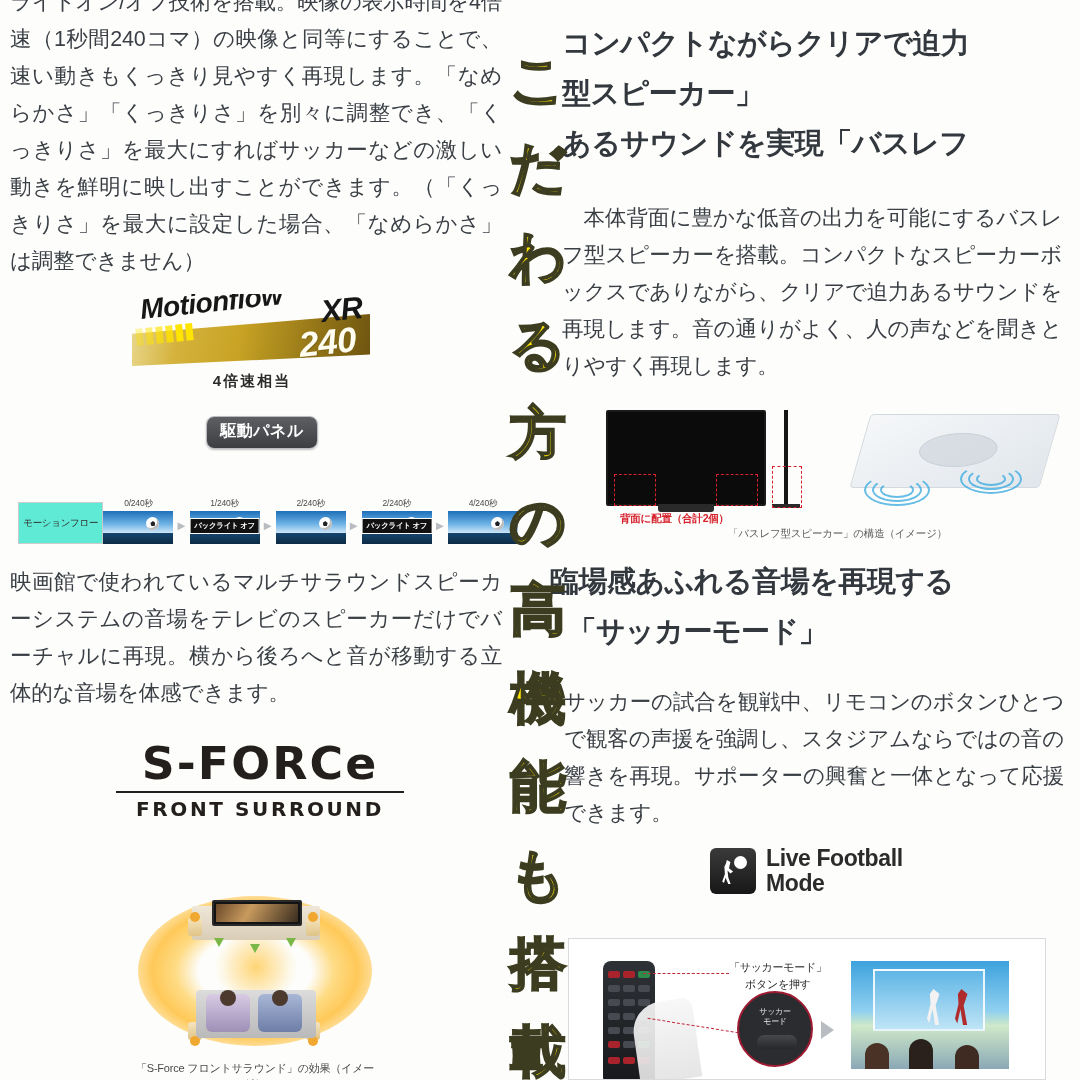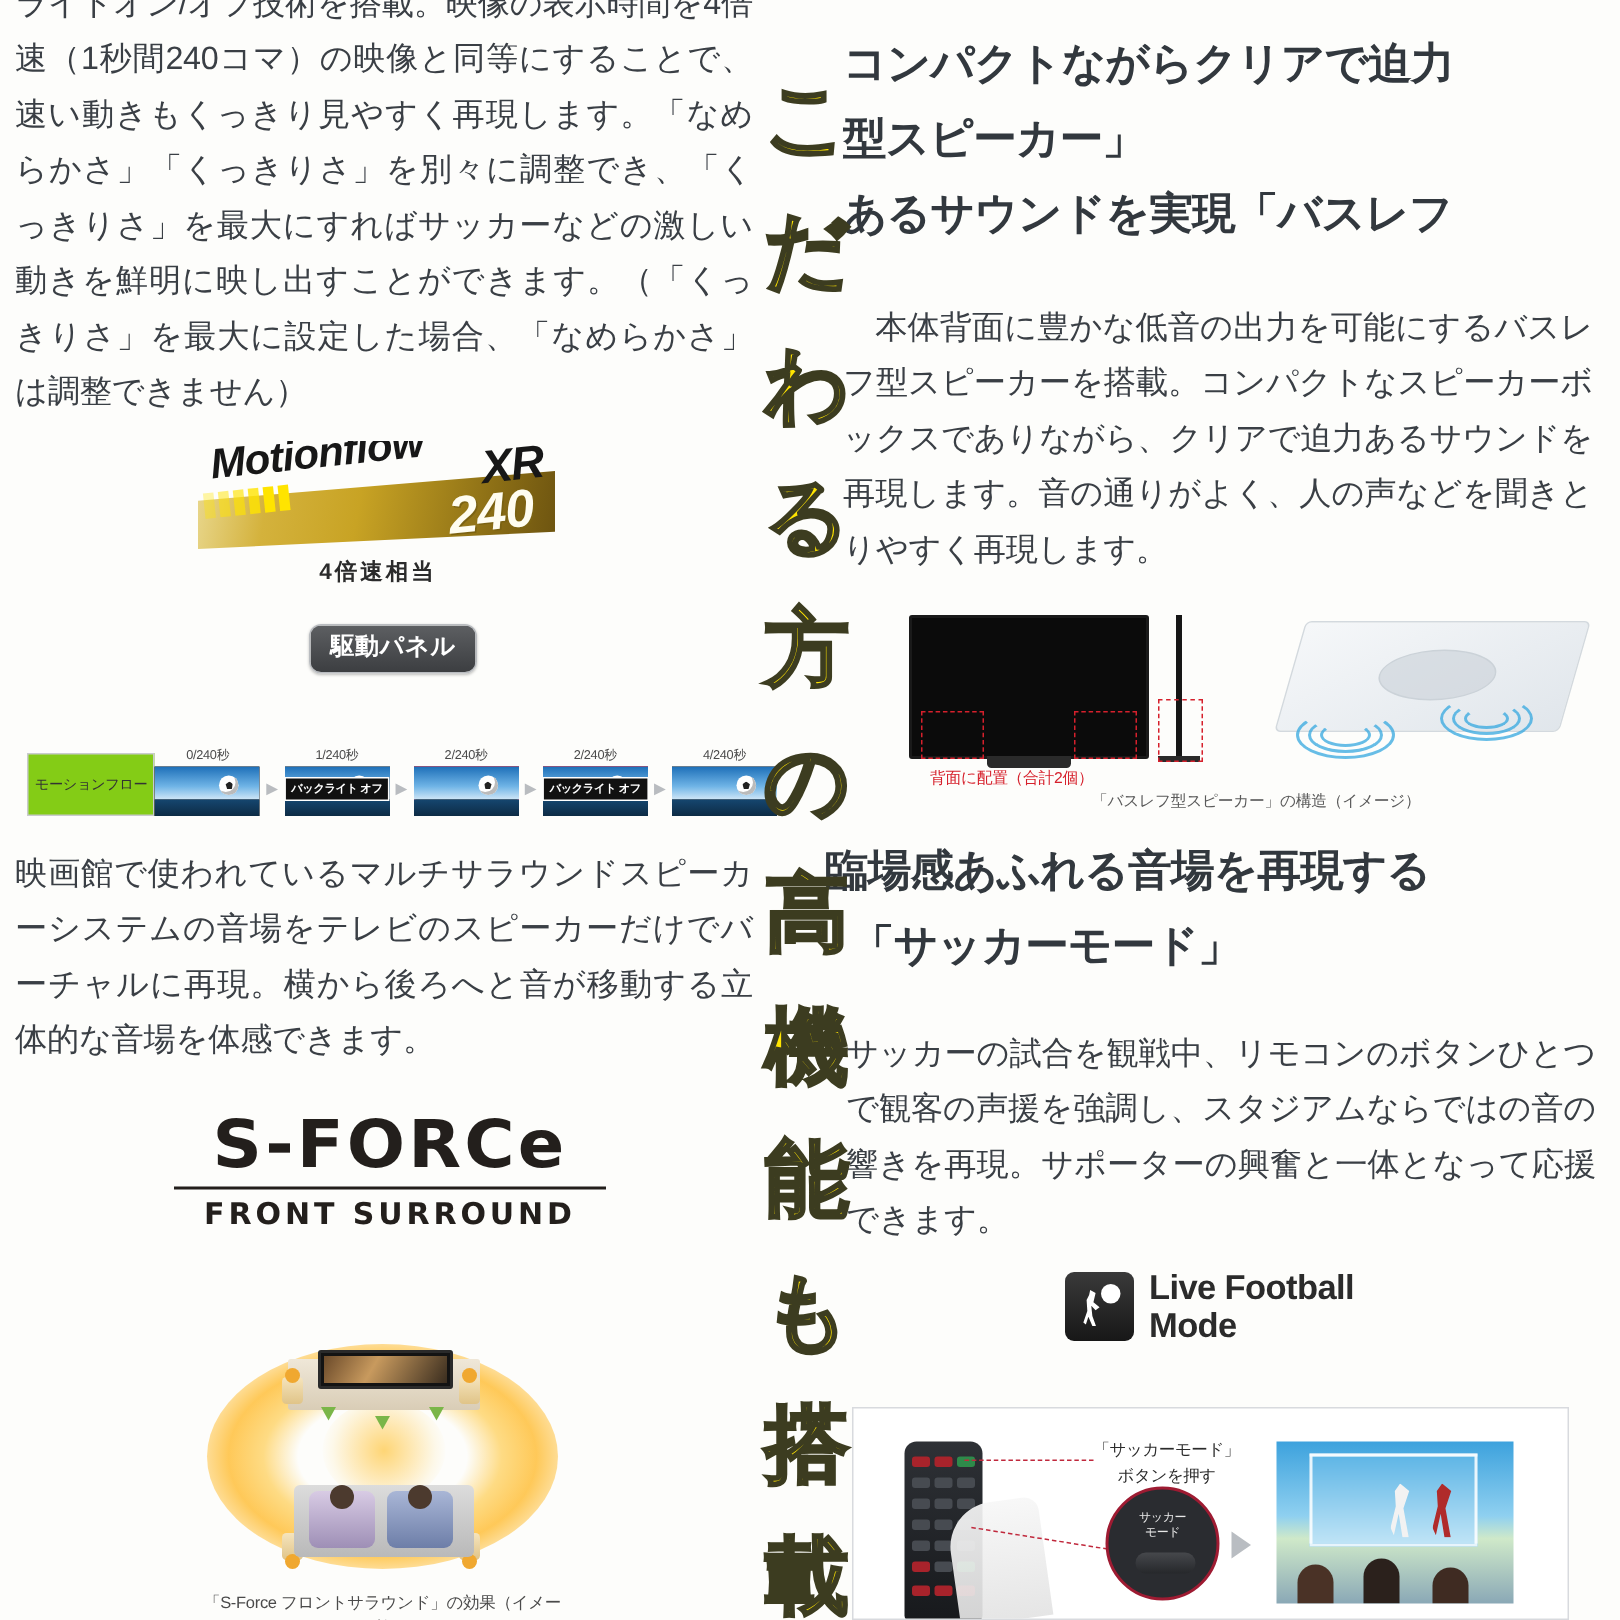--- a/index.html
+++ b/index.html
@@ -133,21 +133,21 @@
   }
 
   
   .strip {
     position: absolute; left: 18px; top: 492px;
     width: 500px; height: 52px;
     display: flex; align-items: flex-end; gap: 0px;
   }
   .strip-label {
     width: 90px; height: 42px;
-    border: 1px solid #c9cbcd; background: #84cc16;
+    border: 1px solid #c9cbcd; background: #5eead4;
     display: flex; align-items: center; justify-content: center;
     font-size: 9.5px; color: #333; letter-spacing: -0.3px;
   }
   .frame-cell { width: 74px; position: relative; }
   .frame-cap {
     font-size: 8.5px; color: #4a4a4a; text-align: center;
     margin-bottom: 1px; letter-spacing: -0.2px;
   }
   .frame {
     width: 70px; height: 33px; margin: 0 auto;
@@ -314,21 +314,21 @@
     width:76px; height:32px; border-radius:50%;
     background: rgba(198,206,214,.55);
     border:1px solid #cbd2d8;
   }
   .wave {
     position:absolute; border:2px solid #35a8e0; border-top-color:transparent;
     border-radius:50%; opacity:.75;
   }
   .spk-cap-red {
     position:absolute; left:52px; top:116px;
-    font-size: 10.5px; color:#d6202c; font-weight:normal;
+    font-size: 10.5px; color:#d6202c; font-weight:bold;
     letter-spacing:-0.2px;
   }
   .spk-cap-gray {
     position:absolute; left:160px; top:131px;
     font-size: 10.5px; color:#5a5a5a; letter-spacing:-0.2px;
   }
 
   
   .lf-wrap {
     display:flex; align-items:center; gap:10px;

